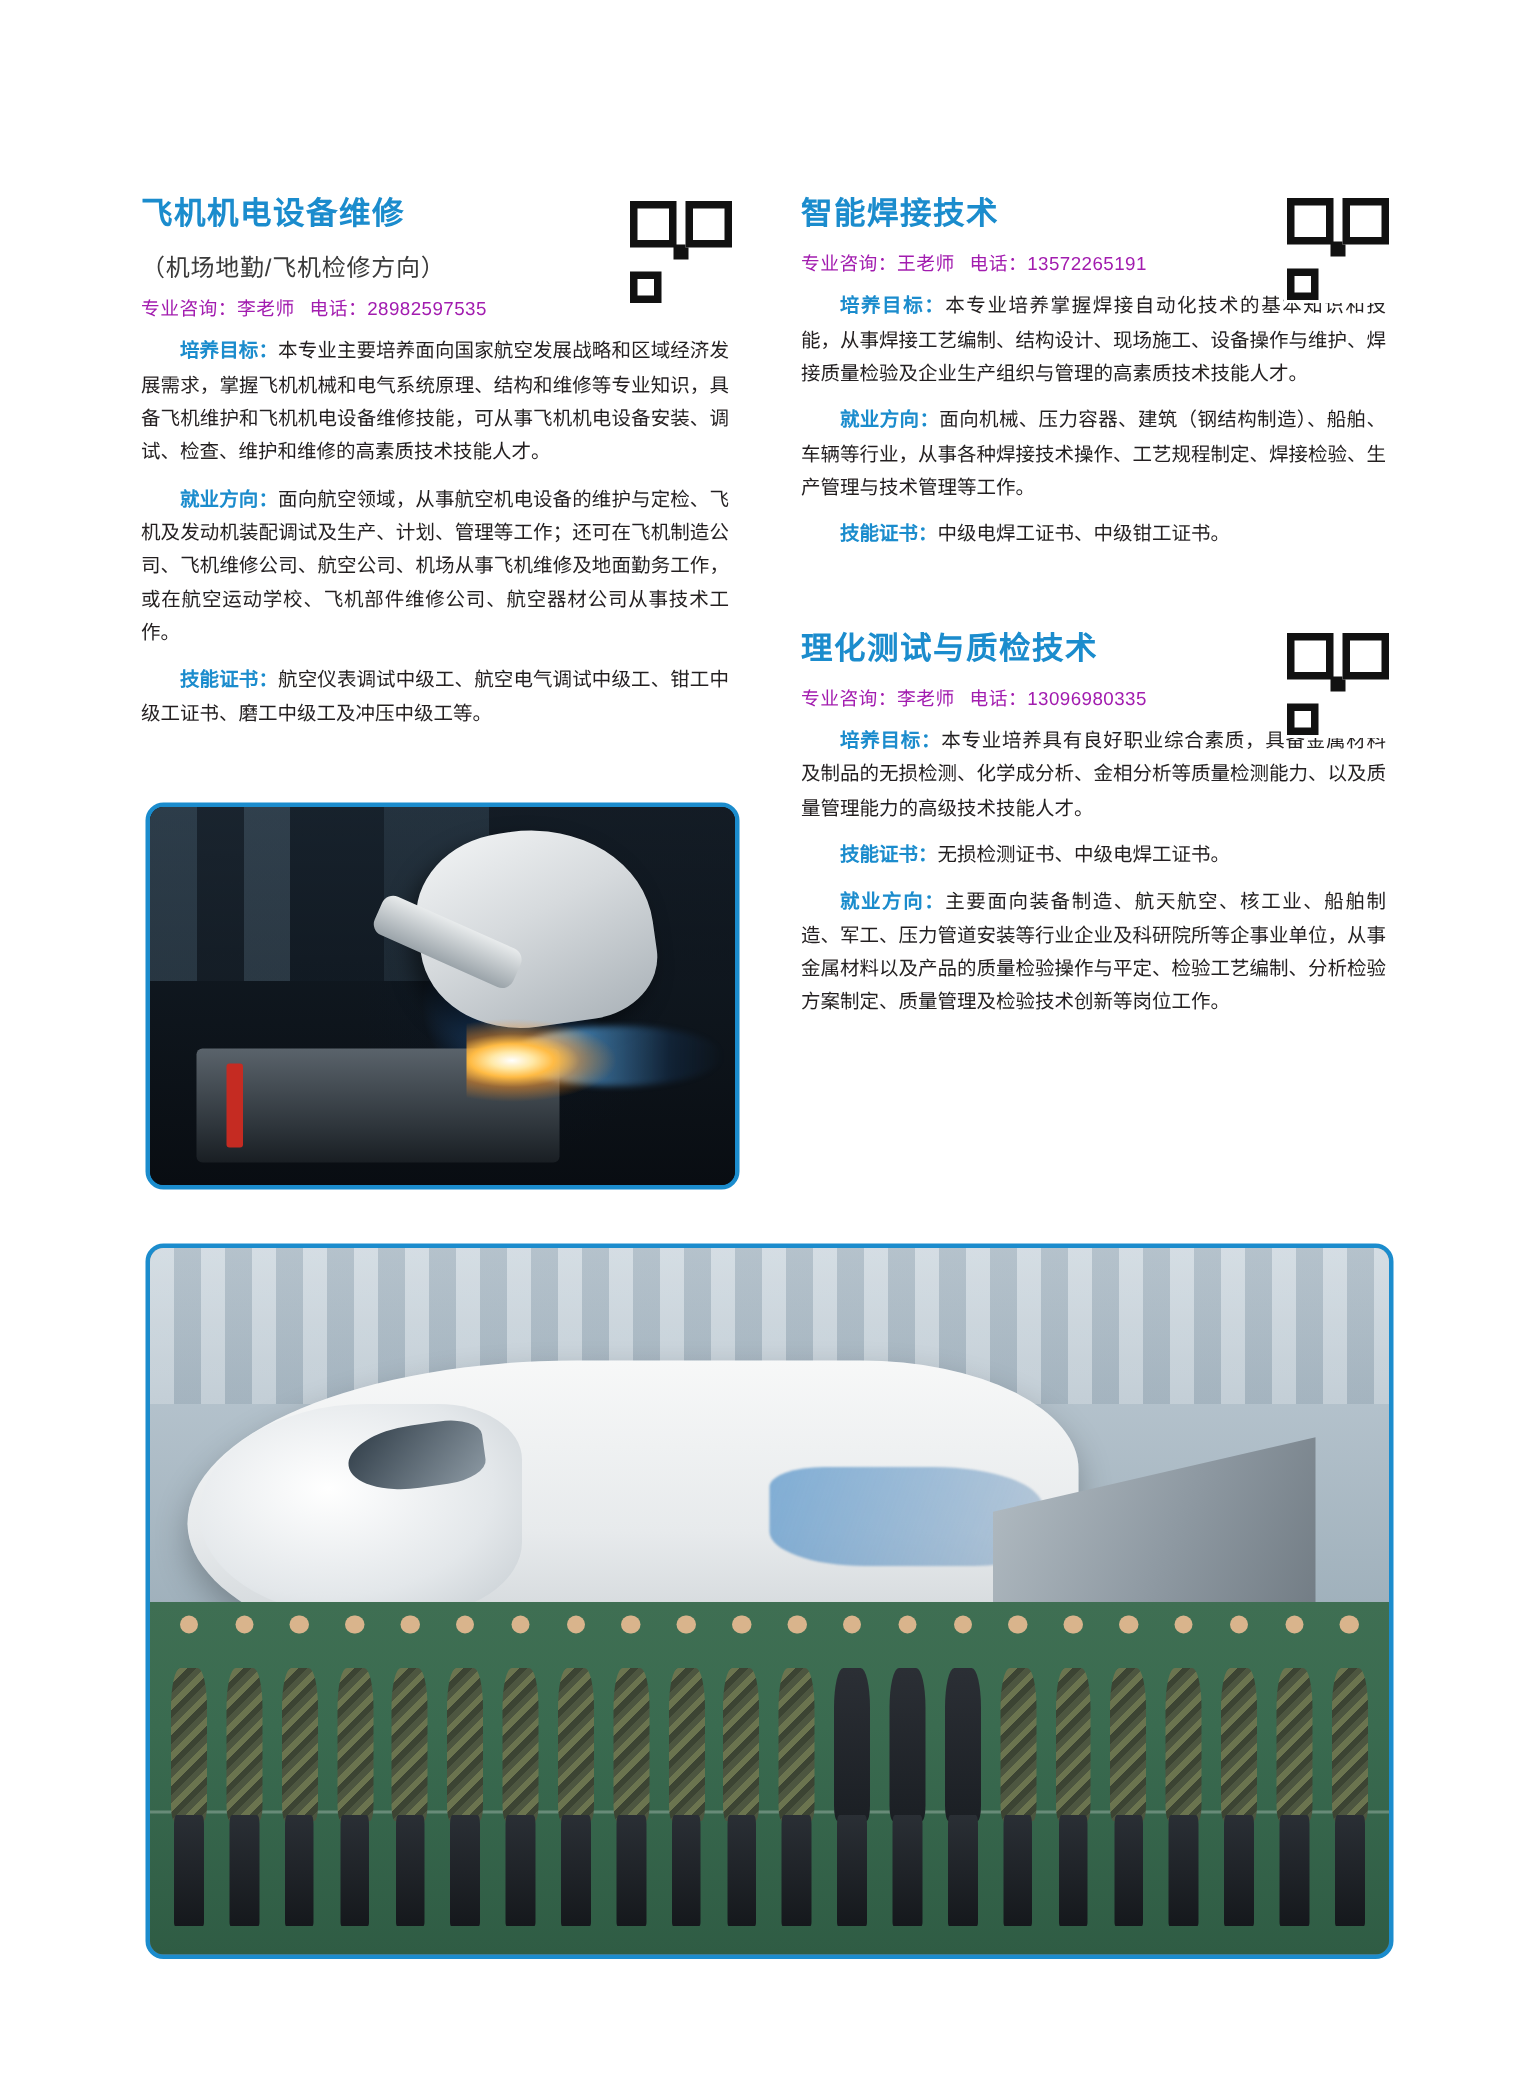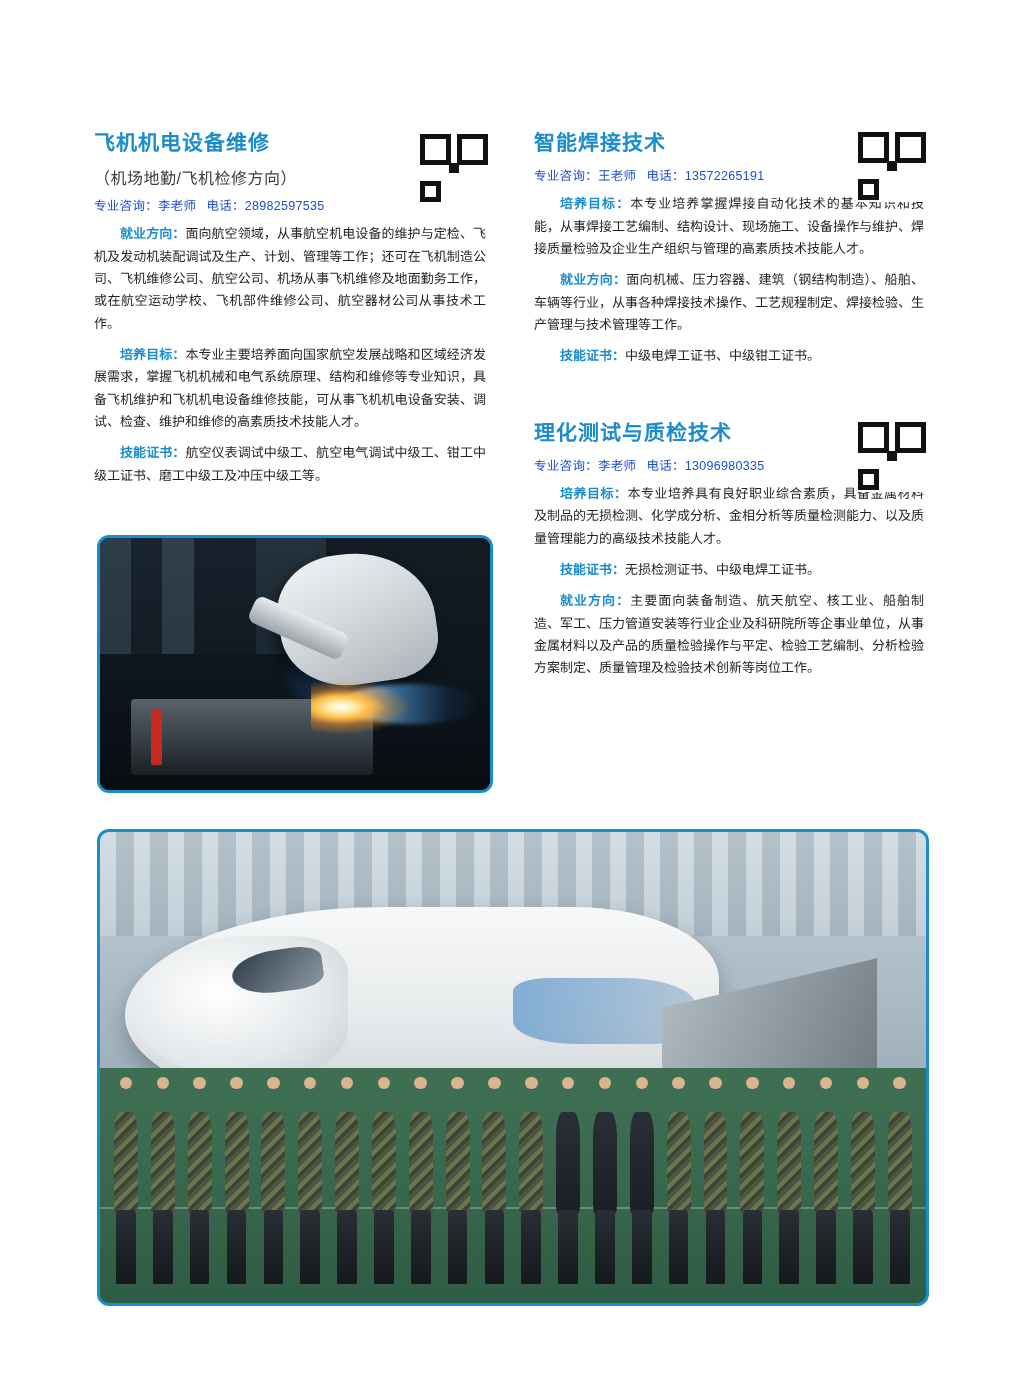--- a/index.html
+++ b/index.html
@@ -49,21 +49,21 @@
     margin: 0 0 10px 0;
   }
   .prog-sub {
     font-size: 16px;
     color: #3b3b3b;
     margin: 0 0 6px 0;
     letter-spacing: 0.5px;
   }
   .prog-contact {
     font-size: 12.5px;
-    color: #1d4ed8;
+    color: #a21caf;
     margin: 0 0 8px 0;
     letter-spacing: 0.3px;
   }
   .prog-contact .sep { display: inline-block; width: 10px; }
 
   .para {
     font-size: 13px;
     line-height: 1.72;
     color: #231f20;
     text-align: justify;
@@ -306,23 +306,23 @@
       <div class="qr" id="qr-1">
         <span class="eye3"></span>
           <span class="core"></span>
       </div>
       <h2 class="prog-title">飞机机电设备维修</h2>
       <div class="prog-sub">（机场地勤/飞机检修方向）</div>
       <div class="prog-contact">
         <span>专业咨询：李老师</span><span class="sep"></span><span>电话：28982597535</span>
       </div>
 
+      <p class="para"><span class="lead">培养目标：</span><span>本专业主要培养面向国家航空发展战略和区域经济发展需求，掌握飞机机械和电气系统原理、结构和维修等专业知识，具备飞机维护和飞机机电设备维修技能，可从事飞机机电设备安装、调试、检查、维护和维修的高素质技术技能人才。</span></p>
+
       <p class="para"><span class="lead">就业方向：</span><span>面向航空领域，从事航空机电设备的维护与定检、飞机及发动机装配调试及生产、计划、管理等工作；还可在飞机制造公司、飞机维修公司、航空公司、机场从事飞机维修及地面勤务工作，或在航空运动学校、飞机部件维修公司、航空器材公司从事技术工作。</span></p>
-
-      <p class="para"><span class="lead">培养目标：</span><span>本专业主要培养面向国家航空发展战略和区域经济发展需求，掌握飞机机械和电气系统原理、结构和维修等专业知识，具备飞机维护和飞机机电设备维修技能，可从事飞机机电设备安装、调试、检查、维护和维修的高素质技术技能人才。</span></p>
 
       <p class="para"><span class="lead">技能证书：</span><span>航空仪表调试中级工、航空电气调试中级工、钳工中级工证书、磨工中级工及冲压中级工等。</span></p>
     </div>
   </div>
 
   <div class="col-right">
 
     <div class="program">
       <div class="qr" id="qr-2">
         <span class="eye3"></span>

